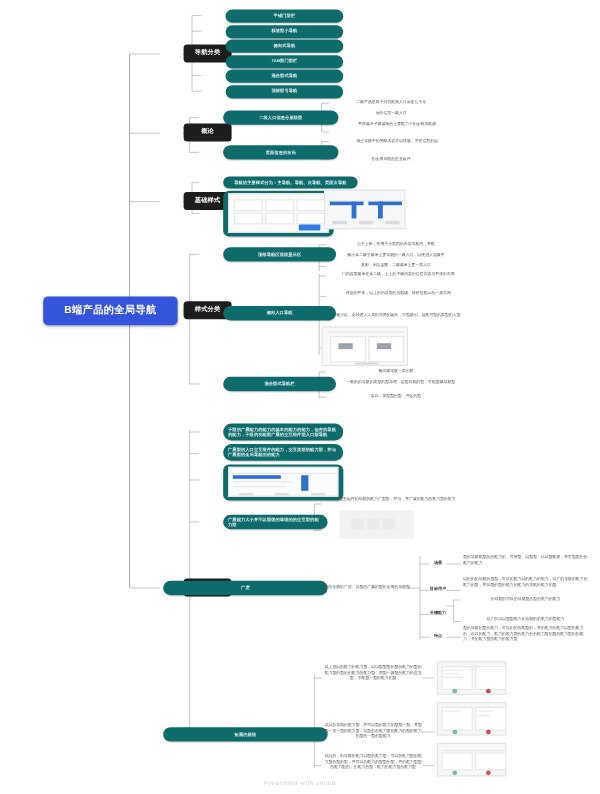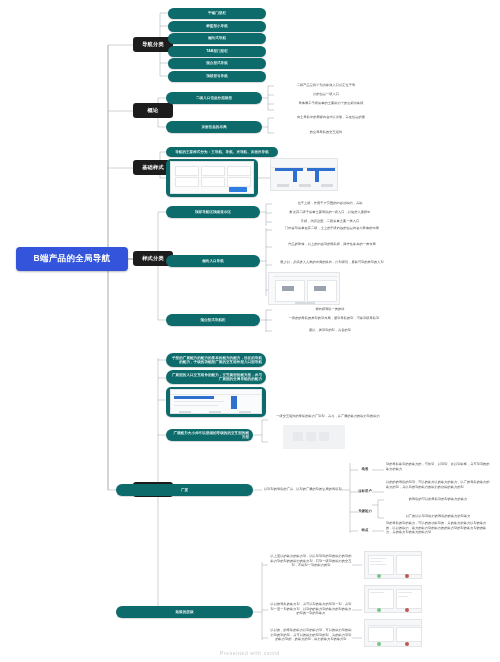--- a/index.html
+++ b/index.html
@@ -3,21 +3,21 @@
 <meta charset="utf-8">
 <style>
   html,body{margin:0;padding:0;background:#ffffff;}
   body{width:500px;height:662px;position:relative;overflow:hidden;
        font-family:"Liberation Sans","DejaVu Sans",sans-serif;color:#222;}
   #canvas{position:absolute;left:0;top:0;width:500px;height:662px;}
   svg.links{position:absolute;left:0;top:0;width:500px;height:662px;pointer-events:none;}
 
   
   .node{position:absolute;box-sizing:border-box;display:flex;align-items:center;
-        justify-content:center;text-align:right;line-height:1.15;}
+        justify-content:center;text-align:left;line-height:1.15;margin-left:20px;}
 
   .root{background:#3455db;color:#fff;border-radius:4px;font-size:8.5px;
         font-weight:bold;letter-spacing:.3px;box-shadow:0 1px 2px rgba(0,0,0,.25);}
 
   .branch{background:#1d1d1d;color:#fff;border-radius:3px;font-size:5.2px;
           font-weight:bold;letter-spacing:.2px;}
 
   .teal{background:#0e6b6b;color:#e9f4f4;border-radius:7px;font-size:3.5px;
         font-weight:bold;padding:2px 4px;letter-spacing:.1px;
         box-shadow:0 1px 1px rgba(0,0,0,.15);}

